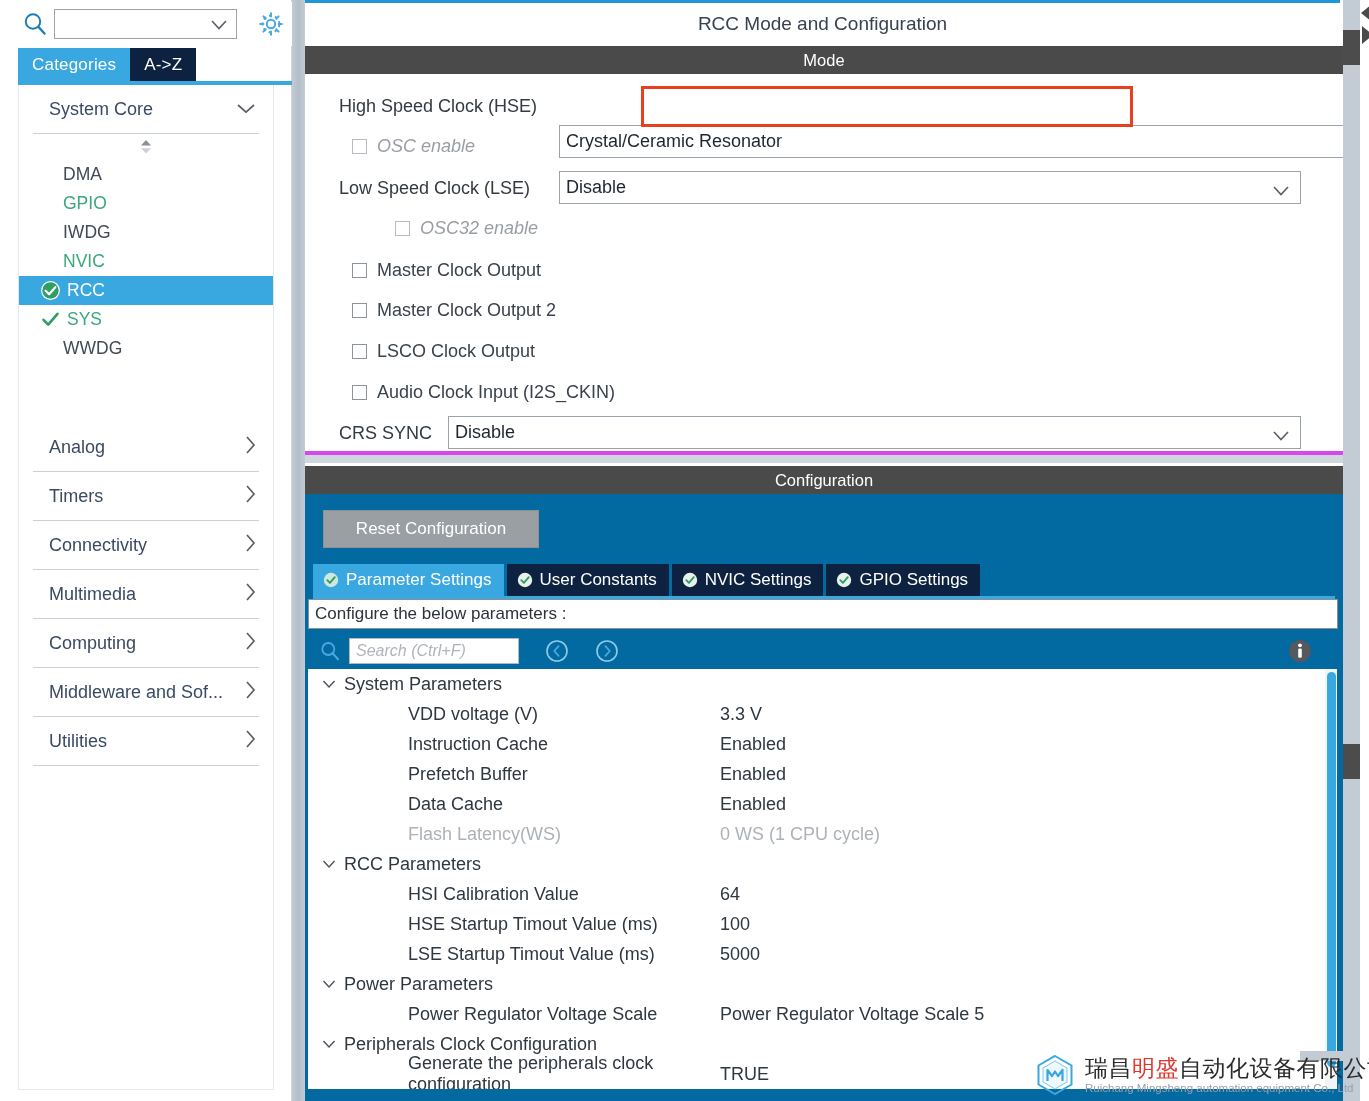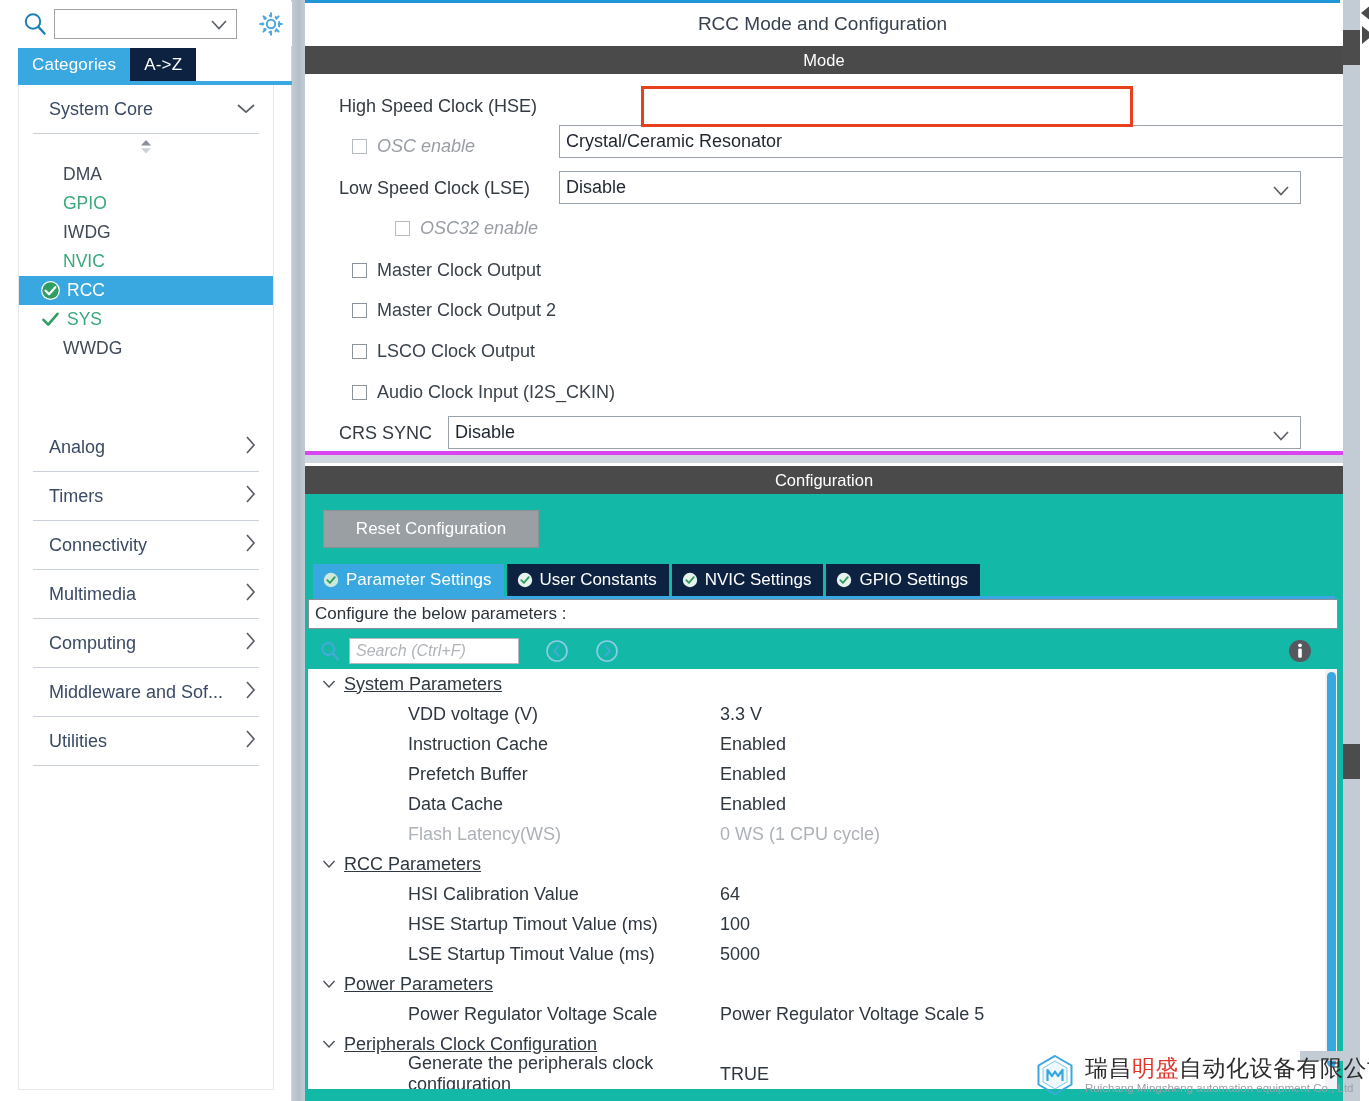--- a/index.html
+++ b/index.html
@@ -234,21 +234,21 @@
     left: 336px; top: 86px;
     width: 492px; height: 41px;
     border: 3px solid #e8401e;
     pointer-events: none;
   }
 
   
   #config-body {
     position: absolute; left: 0; top: 494px;
     width: 1038px; height: 607px;
-    background: #14b8a6;
+    background: #0369a1;
   }
   #reset-btn {
     position: absolute; left: 18px; top: 16px;
     width: 216px; height: 38px;
     background: #9a9fa4;
     border: 1px solid #8c9196;
     color: #ffffff;
     font-size: 17px;
     display: flex; align-items: center; justify-content: center;
   }
@@ -312,21 +312,20 @@
     position: absolute; left: 3px; top: 175px;
     width: 1017px; height: 420px;
     overflow: hidden;
     background: #ffffff;
   }
   .p-group {
     height: 30px;
     display: flex; align-items: center;
     font-size: 18px; color: #2f3740;
     padding-left: 14px;
-    text-decoration: underline;
   }
   .p-group .tw { margin-right: 8px; display:inline-flex; }
   .p-item {
     height: 30px;
     display: flex; align-items: center;
     font-size: 18px; color: #2f3740;
   }
   .p-item .pname { width: 412px; padding-left: 100px; }
   .p-item .pval { }
   .p-item.dim { color: #adb2b8; }

